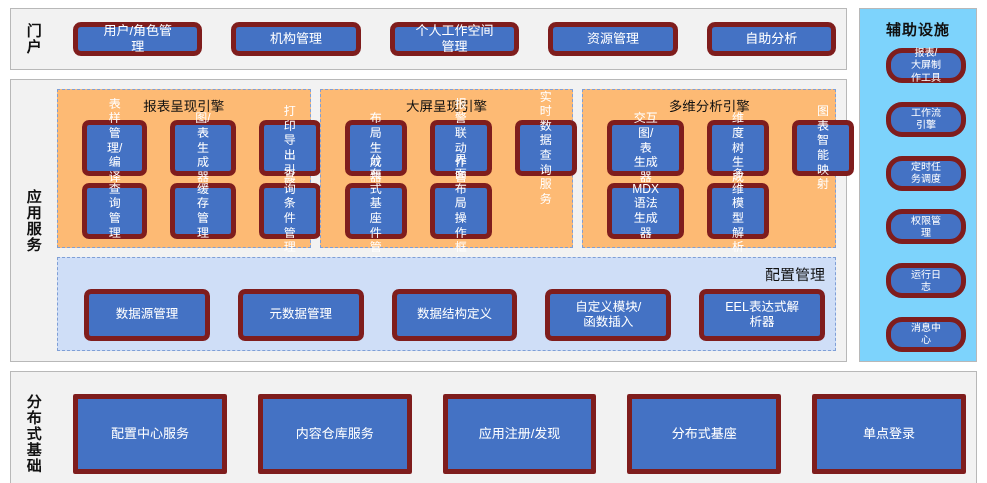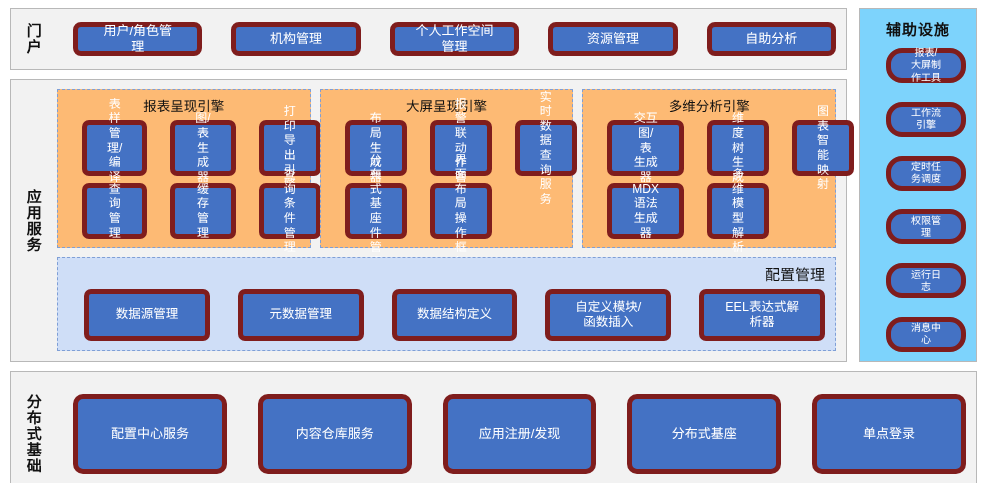--- a/index.html
+++ b/index.html
@@ -205,21 +205,21 @@
   }
   .distbase .band-label{font-size:15px;}
   .distbase .band-body{
     gap:15px;
     padding:0 10px 0 2px;
   }
   .distbase .btn{
     flex:1 1 0;
     height:80px;
     font-size:13px;
-    border-radius:10px;
+    border-radius:2px;
   }
 </style>
 </head>
 <body>
 
 <div class="page">
 
   <div class="top-area">
 
     <div class="left-stack">

